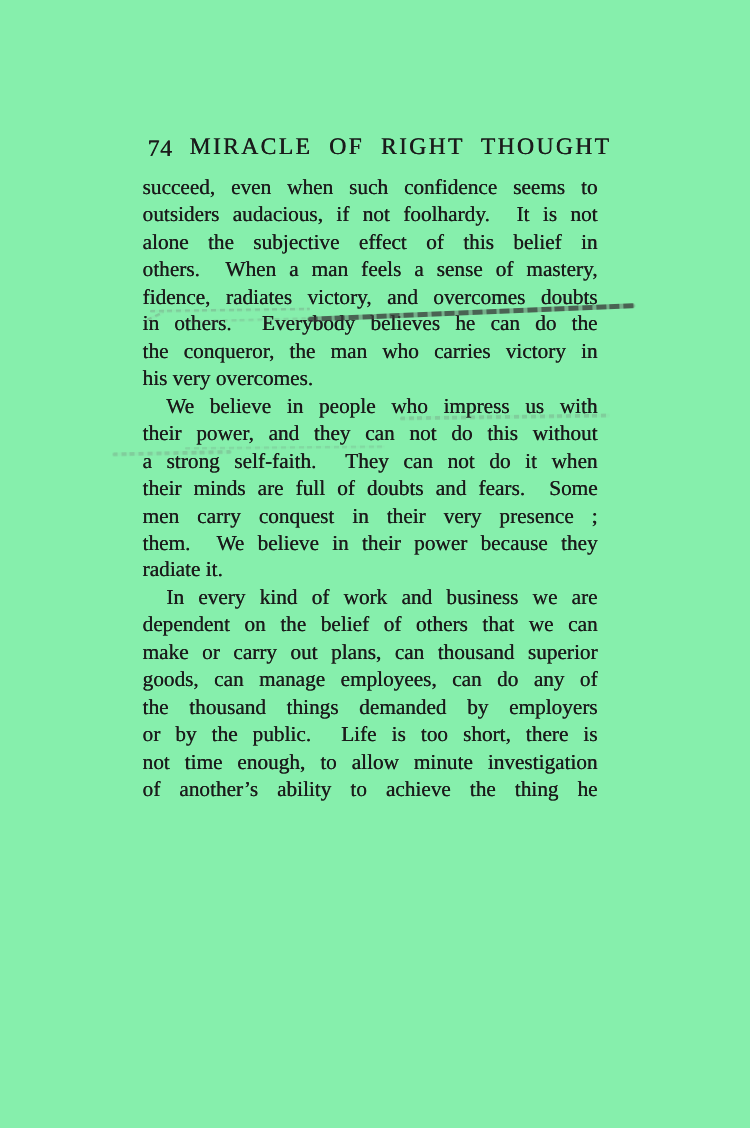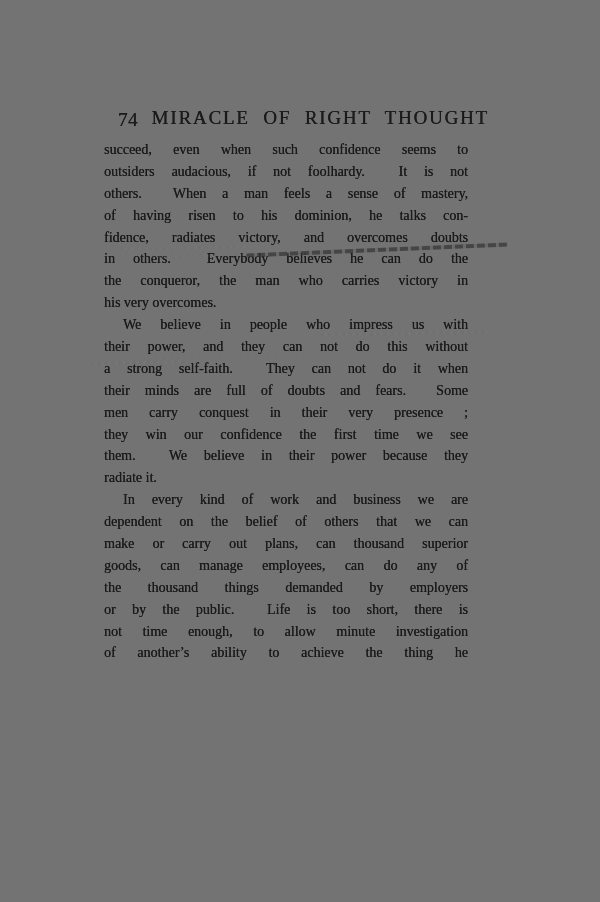--- a/index.html
+++ b/index.html
@@ -1,20 +1,20 @@
 <!DOCTYPE html>
 <html><head>
 <meta charset="utf-8">
 <style>
   html, body { margin: 0; padding: 0; background: #ffffff; }
   .page {
     position: relative;
     width: 600px;
     height: 902px;
-    background: #737373;
+    background: #86efac;
     overflow: hidden;
     font-family: "Liberation Serif", "DejaVu Serif", serif;
     color: #1b1b1b;
   }
   .running-head {
     position: absolute;
     left: 118px;
     top: 107px;
     width: 364px;
     font-size: 19px;
@@ -26,24 +26,24 @@
     white-space: nowrap;
     text-shadow: 0.3px 0 0 currentColor;
   }
   .running-head .pagenum {
     display: inline-block;
     transform: translateY(2px);
     letter-spacing: 0.5px;
   }
   .body-text {
     position: absolute;
-    left: 104px;
+    left: 114px;
     top: 139px;
     width: 364px;
-    font-size: 14px;
+    font-size: 17px;
     line-height: 21.9px;
     text-shadow: 0.25px 0 0 currentColor;
   }
   .paragraph { margin: 0; }
   .line {
     text-align: justify;
     text-align-last: justify;
     height: 21.9px;
     overflow: visible;
   }
@@ -74,34 +74,33 @@
 
   <div class="running-head">
     <span class="pagenum">74</span>
     <span>MIRACLE OF RIGHT THOUGHT</span>
   </div>
 
   <div class="body-text">
       <div class="paragraph">
         <div class="line">succeed, even when such confidence seems to</div>
         <div class="line">outsiders audacious, if not foolhardy.&nbsp; It is not</div>
+        <div class="line">alone the subjective effect of this belief in</div>
         <div class="line">others.&nbsp; When a man feels a sense of mastery,</div>
-        <div class="line">of having risen to his dominion, he talks con-</div>
         <div class="line">fidence, radiates victory, and overcomes doubts</div>
         <div class="line">in others.&nbsp; Everybody believes he can do the</div>
         <div class="line">the conqueror, the man who carries victory in</div>
         <div class="line last">his very overcomes.</div>
       </div>
       <div class="paragraph">
         <div class="line indent">We believe in people who impress us with</div>
         <div class="line">their power, and they can not do this without</div>
         <div class="line">a strong self-faith.&nbsp; They can not do it when</div>
         <div class="line">their minds are full of doubts and fears.&nbsp; Some</div>
         <div class="line">men carry conquest in their very presence&nbsp;;</div>
-        <div class="line">they win our confidence the first time we see</div>
         <div class="line">them.&nbsp; We believe in their power because they</div>
         <div class="line last">radiate it.</div>
       </div>
       <div class="paragraph">
         <div class="line indent">In every kind of work and business we are</div>
         <div class="line">dependent on the belief of others that we can</div>
         <div class="line">make or carry out plans, can thousand superior</div>
         <div class="line">goods, can manage employees, can do any of</div>
         <div class="line">the thousand things demanded by employers</div>
         <div class="line">or by the public.&nbsp; Life is too short, there is</div>

